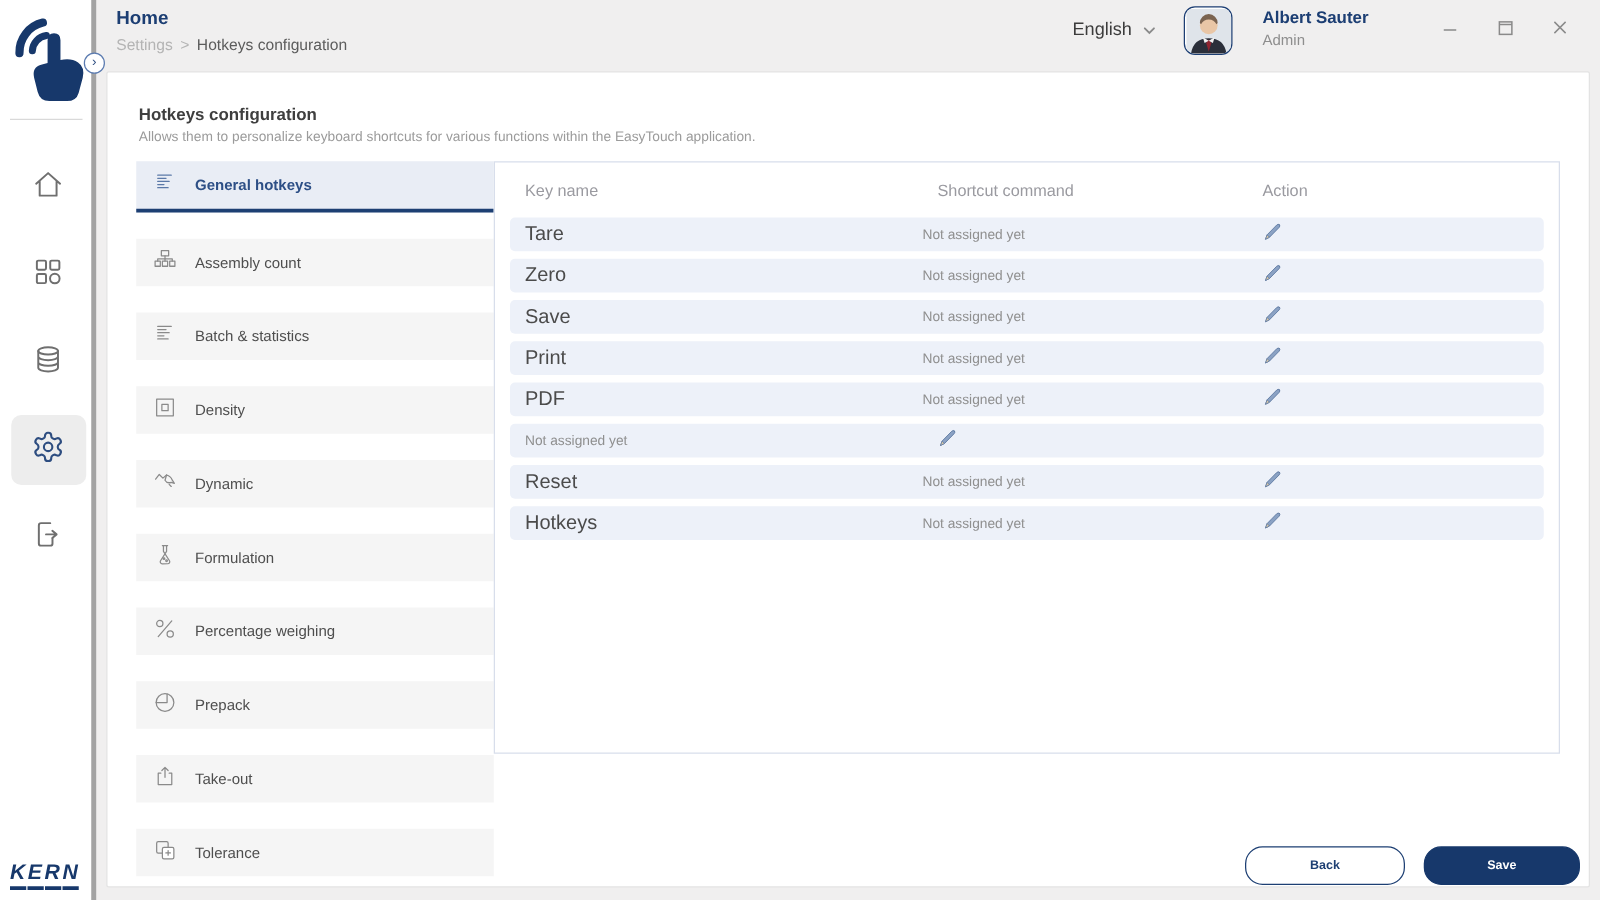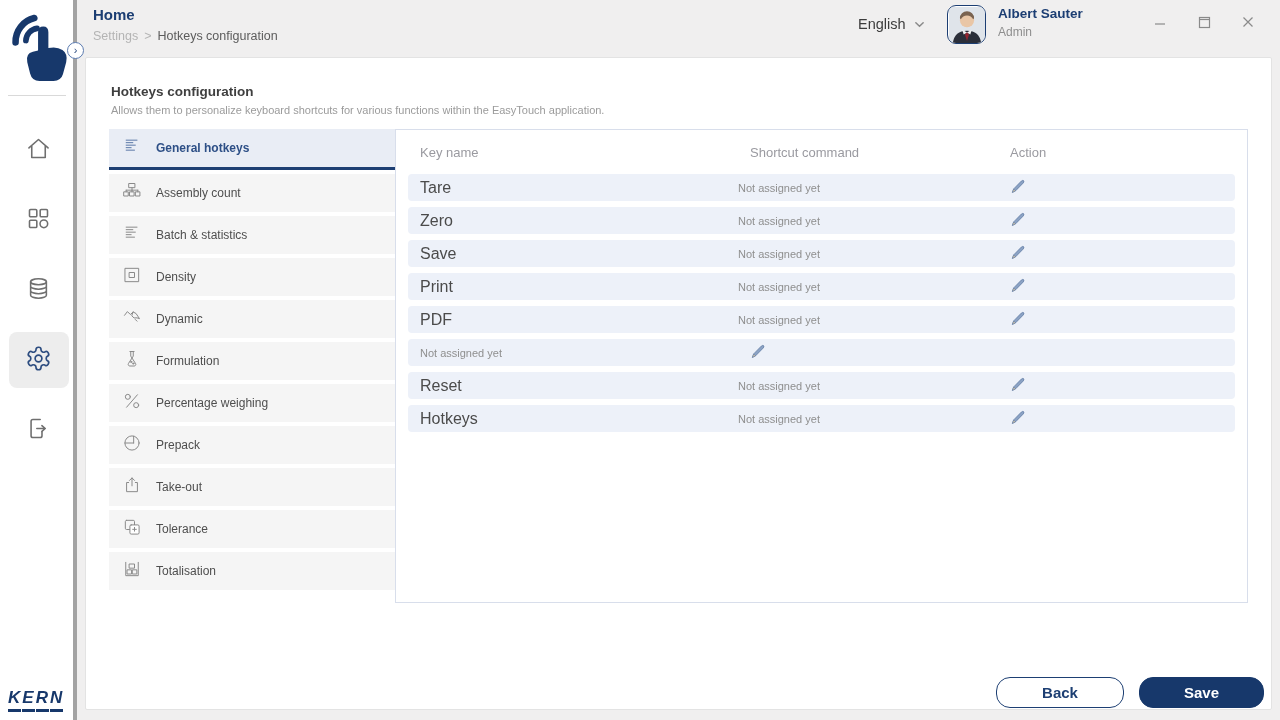--- a/index.html
+++ b/index.html
@@ -43,21 +43,21 @@
   .top-header { position:absolute; left:77px; top:0; width:1032px; height:57px; }
   .page-home-title { position:absolute; left:16px; top:6px; font-size:15px; font-weight:bold; color:#1c3e73; }
   .breadcrumb { position:absolute; left:16px; top:29px; font-size:12.5px; color:#b4b4b4; }
   .breadcrumb .crumb-current { color:#5c5c5c; }
   .breadcrumb .sep { margin:0 6px; color:#b4b4b4; }
 
   .lang-select { position:absolute; left:781px; top:16px; display:flex; align-items:center; gap:8px; cursor:pointer;justify-content:space-between; }
   .lang-label { font-size:14.5px; color:#3c3c3c; }
   .chev-down { width:11px; height:11px; stroke:#8a8a8a; fill:none; stroke-width:1.6; stroke-linecap:round; }
 
-  .user-chip { position:absolute; left:870px; top:5px; display:flex; gap:12px; }
+  .user-chip { position:absolute; left:870px; top:5px; display:flex; gap:24px; }
   .avatar {
     width:39px; height:39px; border-radius:9px; border:1.5px solid #1c3e73; background:#fff;
     overflow:hidden; display:flex; align-items:flex-end; justify-content:center;
   }
   .user-name { font-size:13.5px; font-weight:bold; color:#1c3e73; margin-top:1px; }
   .user-role { font-size:12px; color:#8e8e8e; margin-top:4px; }
 
   .win-controls { position:absolute; left:1073px; top:12px; display:flex; gap:24px; color:#8a8a8a; }
   .win-btn { width:20px; height:20px; display:flex; align-items:center; justify-content:center; font-size:15px; cursor:pointer; }
   .win-btn svg { stroke:#8a8a8a; fill:none; stroke-width:1.2; }
@@ -66,21 +66,21 @@
   .card {
     position:absolute; left:85px; top:57px; width:1187px; height:653px;
     background:#fff; border:1px solid #e3e3e3; border-radius:2px;
   }
   .card-title { position:absolute; left:25px; top:26px; font-size:13.5px; font-weight:bold; color:#3f3f3f; }
   .card-desc  { position:absolute; left:25px; top:46px; font-size:11px; color:#9b9b9b; }
 
   
   .hotkey-tabs { position:absolute; left:23px; top:71px; width:286px; }
   .hk-tab {
-    height:38px; margin-bottom:4px; background:#f5f5f5;
+    height:38px; margin-bottom:21px; background:#f5f5f5;
     display:flex; align-items:center; padding-left:13px; gap:14px; cursor:pointer;
   }
   .hk-tab svg { width:20px; height:20px; stroke:#8a8a8a; fill:none; stroke-width:1.2; stroke-linecap:round; stroke-linejoin:round; flex:0 0 auto; }
   .hk-tab .tab-label { font-size:12px; color:#4e4e4e; }
   .hk-tab.active { background:#e9edf5; border-bottom:3px solid #1d3f73; height:41px; }
   .hk-tab.active svg { stroke:#5b79a8; }
   .hk-tab.active .tab-label { color:#2d4f86; font-weight:bold; }
 
   
   .hk-panel {
@@ -100,21 +100,21 @@
   }
   .hk-key { font-size:16px; color:#4b4b4b; }
   .hk-shortcut { font-size:11px; color:#8f8f8f; }
   .hk-action { padding-left:12px; }
   .pencil-btn { width:18px; height:18px; cursor:pointer; display:inline-flex; }
   .pencil-btn svg { width:16px; height:16px; }
 
   
   .btn {
     position:absolute; top:619px; height:31px; border-radius:14px;
-    font-size:15px; font-weight:bold; text-align:center; line-height:29px; cursor:pointer;
+    font-size:10px; font-weight:bold; text-align:center; line-height:29px; cursor:pointer;
     font-family:"Liberation Sans", sans-serif;
   }
   .btn-back { left:910px; width:128px; background:#fff; border:1px solid #1d3f73; color:#1d3f73; }
   .btn-save { left:1053px; width:125px; background:#17386b; border:1px solid #17386b; color:#fff; }
 </style>
 </head>
 <body>
 
 <div class="sidebar">
   <svg class="app-logo" viewBox="0 0 64 80">

